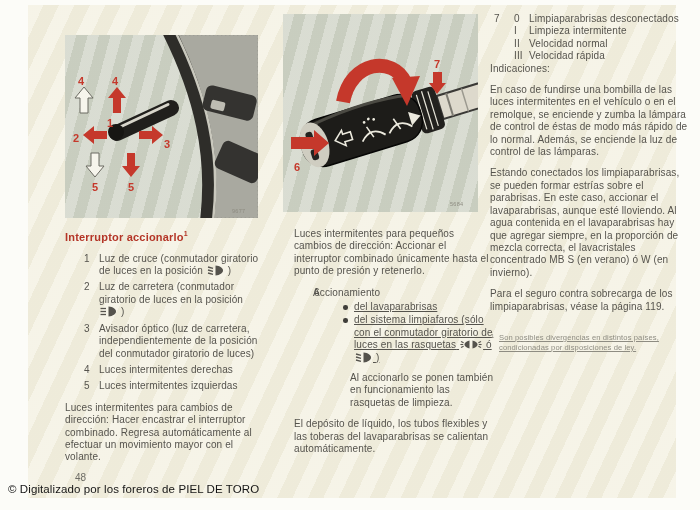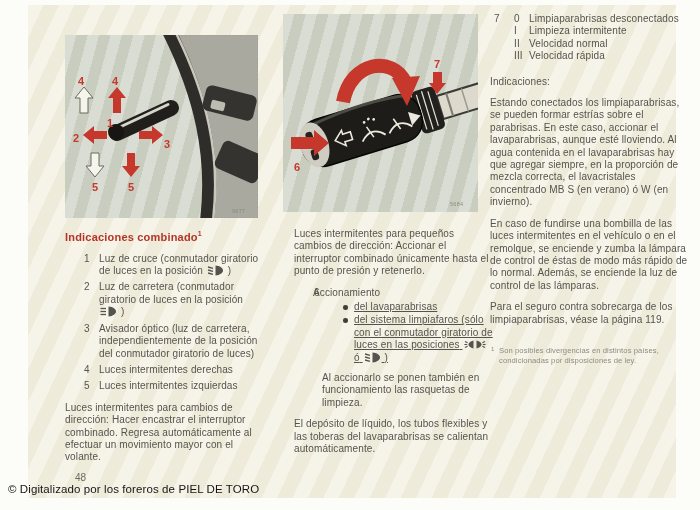--- a/index.html
+++ b/index.html
@@ -33,30 +33,30 @@
   .num-item { position:relative; padding-left:34px; margin-bottom:4px; }
   .num-item > .n { position:absolute; left:19px; top:0; }
   .para { margin-top:9px; }
   
   .mid-item { position:relative; margin-top:9px; }
   .mid-item > .n { position:absolute; left:20px; top:0; }
   .mid-item > .lbl { margin-left:19px; }
   .b-list { margin-left:48px; margin-top:2px;text-decoration:underline; }
   .bullet { position:relative; padding-left:12px; margin-bottom:1px; }
   .dot { position:absolute; left:1px; top:4px; width:4.5px; height:4.5px; border-radius:50%; background:#3f3e3a; }
-  .note { margin-left:28px; margin-top:8px; }
+  .note { margin-left:56px; margin-top:8px; }
   
   .r-item { position:relative; padding-left:24px; }
   .r-item > .n { position:absolute; left:4px; top:0; }
   .pos-row { position:relative; padding-left:15px; }
   .pos-row .k { position:absolute; left:0; top:0; }
-  .indic { margin-top:13px; }
+  .indic { }
   .footnote {
     position:relative; margin-top:20px; padding-left:9px;
-    font-size:7.6px; line-height:9.6px; color:#8e8c82; letter-spacing:.1px;
+    font-size:7.6px; line-height:9.6px; color:#8e8c82; letter-spacing:.1px;text-decoration:underline;
   }
   .footnote .fsup { position:absolute; left:1px; top:-1px; font-size:6px; }
   .icon-inline { vertical-align:-2px; margin:0 1px; }
   #page-number { position:absolute; left:75px; top:472px; font-size:10px; color:#6d6c65;text-align:center; }
   #watermark   { position:absolute; left:8px;  top:483px; font-size:11.5px; color:#151515; letter-spacing:.1px; }
   .figcode { font-size:5.5px; fill:#8d8b80; letter-spacing:.3px; }
   .callout { font-size:11px; font-weight:bold; fill:#c5382b; }
 </style>
 </head>
 <body>
@@ -141,21 +141,21 @@
 
     <polygon points="154,80 146,69 150,69 150,58 159,58 159,69 163,69" fill="#c5382b"></polygon>
 
     <text class="callout" x="11" y="157">6</text>
     <text class="callout" x="151" y="54">7</text>
     <text class="figcode" x="167" y="192">5684</text>
   </svg>
 </div>
 
 <div class="col" id="left-col">
-  <h2 class="red"><span>Indicaciones combinado</span><sup>1</sup></h2>
+  <h2 class="red"><span>Interruptor accionarlo</span><sup>1</sup></h2>
 
   <div class="num-item">
     <span class="n">1</span>
     <span>Luz de cruce (conmutador giratorio de luces en la posición</span>
     <svg class="icon-inline" width="17" height="11" viewBox="0 0 17 11">
       <path d="M8.5 .5 v10 c4.5 -.4 7.5 -2.6 7.5 -5 s-3 -4.6 -7.5 -5 z" fill="#55534d"></path>
       <g stroke="#55534d" stroke-width="1.3">
         <line x1="1" y1="2" x2="6" y2="3.4"></line>
           <line x1="1" y1="5" x2="6" y2="6.4"></line>
           <line x1="1" y1="8" x2="6" y2="9.4"></line>
@@ -200,21 +200,21 @@
   <div class="mid-item">
     <span class="n">6</span>
     <div class="lbl">Accionamiento</div>
     <div class="b-list">
       <div class="bullet">
         <span class="dot"></span>
         <span>del lavaparabrisas</span>
       </div>
       <div class="bullet">
         <span class="dot"></span>
-        <span>del sistema limpiafaros (sólo con el conmutador giratorio de luces en las posiciones</span>
+        <span>del sistema limpiafaros (sólo con el conmutador giratorio de luces en las rasquetas</span>
         <svg class="icon-inline" width="22" height="11" viewBox="0 0 22 11">
           <path d="M9.5 1.5 q-5 1.6 -5 4 t5 4 z" fill="#55534d"></path>
           <path d="M12.5 1.5 q5 1.6 5 4 t-5 4 z" fill="#55534d"></path>
           <g stroke="#55534d" stroke-width="1.1">
             <line x1="1" y1="2.6" x2="3.6" y2="3.8"></line>
               <line x1="0.4" y1="5.5" x2="3.2" y2="5.5"></line>
               <line x1="1" y1="8.4" x2="3.6" y2="7.2"></line>
             <line x1="21" y1="2.6" x2="18.4" y2="3.8"></line>
               <line x1="21.6" y1="5.5" x2="18.8" y2="5.5"></line>
               <line x1="21" y1="8.4" x2="18.4" y2="7.2"></line>
@@ -253,22 +253,22 @@
       <span class="k">II</span>
       <span>Velocidad normal</span>
     </div>
     <div class="pos-row">
       <span class="k">III</span>
       <span>Velocidad rápida</span>
     </div>
   </div>
 
   <div class="indic">Indicaciones:</div>
+  <div class="para">En caso de fundirse una bombilla de las luces intermitentes en el vehículo o en el remolque, se enciende y zumba la lámpara de control de éstas de modo más rápido de lo normal. Además, se enciende la luz de control de las lámparas.</div>
   <div class="para">Estando conectados los limpiaparabrisas, se pueden formar estrías sobre el parabrisas. En este caso, accionar el lavaparabrisas, aunque esté lloviendo. Al agua contenida en el lavaparabrisas hay que agregar siempre, en la proporción de mezcla correcta, el lavacristales concentrado MB S (en verano) ó W (en invierno).</div>
-  <div class="para">En caso de fundirse una bombilla de las luces intermitentes en el vehículo o en el remolque, se enciende y zumba la lámpara de control de éstas de modo más rápido de lo normal. Además, se enciende la luz de control de las lámparas.</div>
   <div class="para">Para el seguro contra sobrecarga de los limpiaparabrisas, véase la página 119.</div>
 
   <div class="footnote">
     <span class="fsup">1</span>
     <span>Son posibles divergencias en distintos países, condicionadas por disposiciones de ley.</span>
   </div>
 </div>
 
 <div id="page-number">48</div>
 <div id="watermark">© Digitalizado por los foreros de PIEL DE TORO</div>

